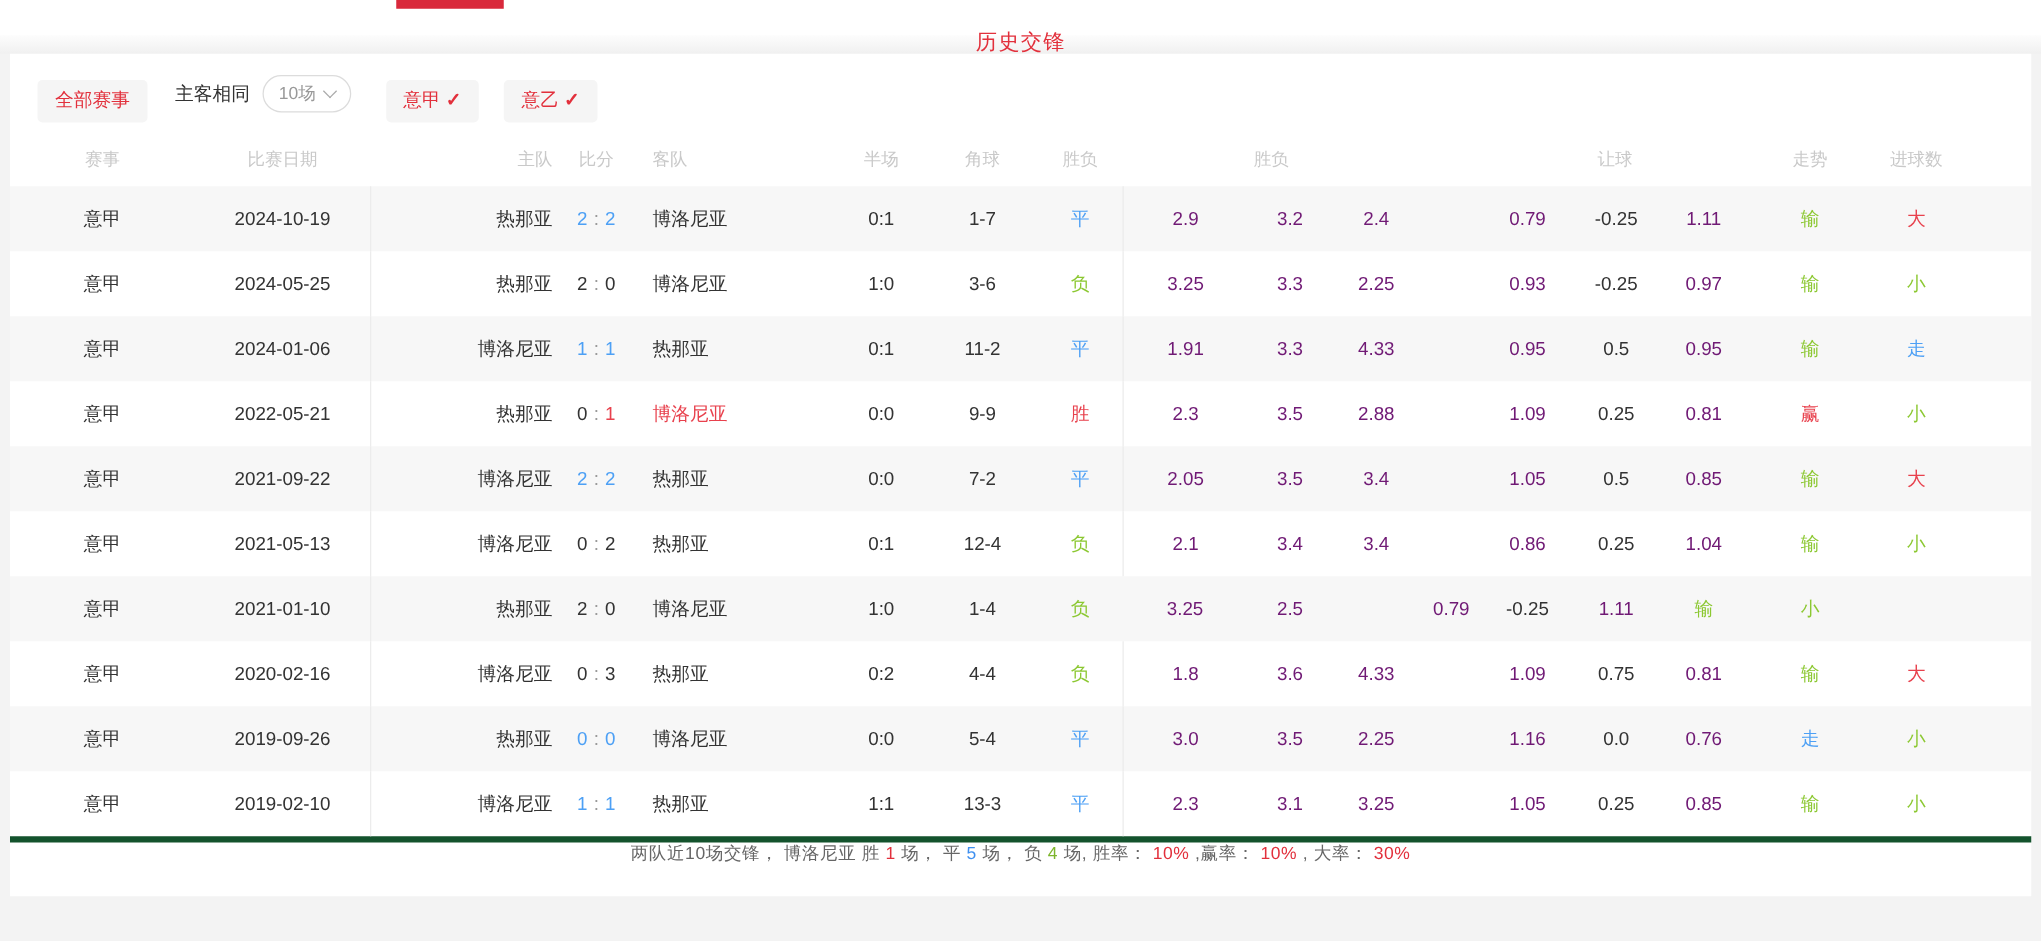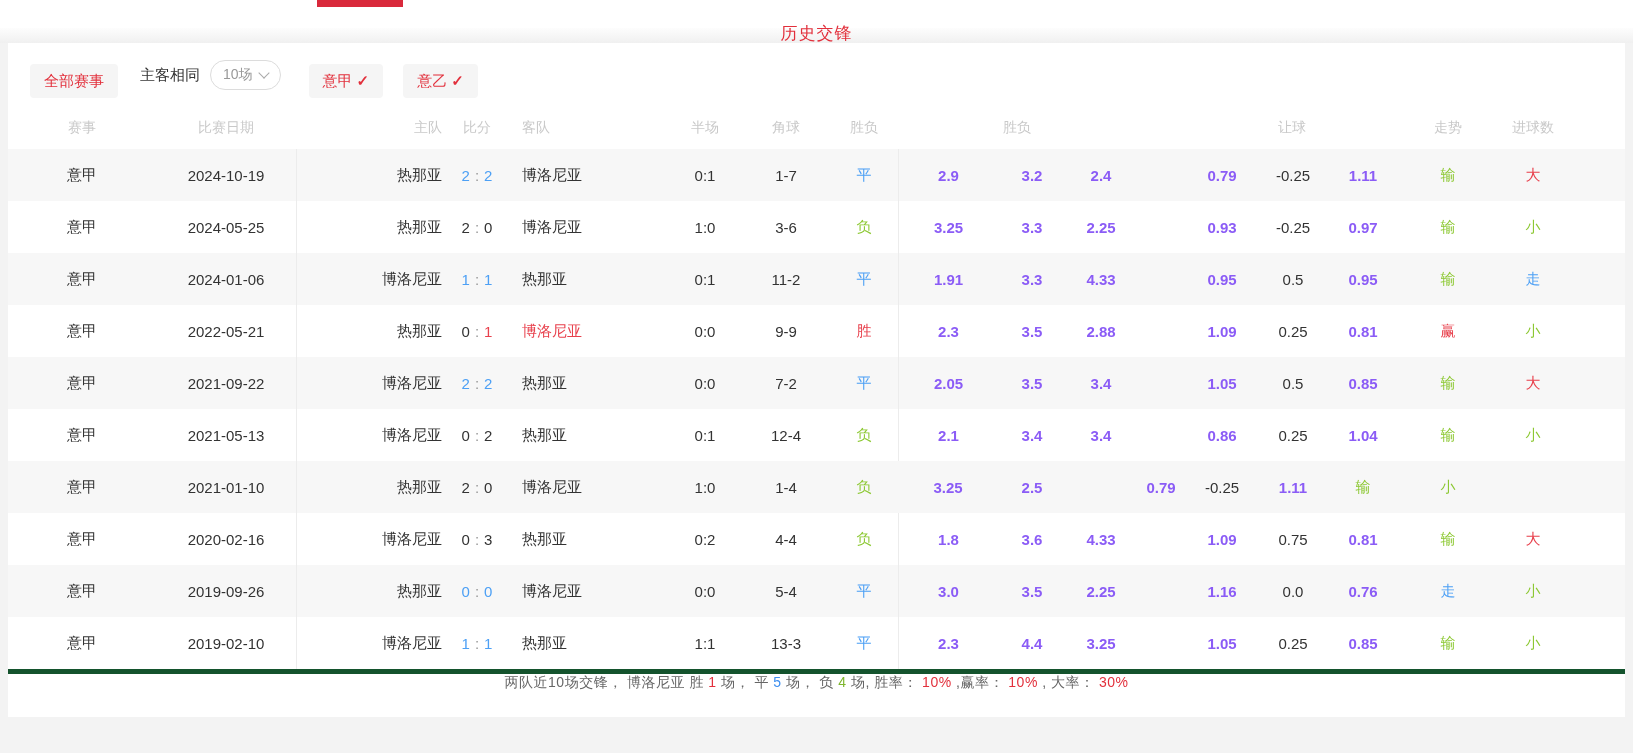--- a/index.html
+++ b/index.html
@@ -24,21 +24,21 @@
   .t-row, .t-head { display:grid; grid-template-columns:148px 140px 156px 50px 166px 74px 88px 68px 100px 68px 70px 50px 72px 70px 70px 100px 70px; align-items:center; }
   .t-head { height:42px; font-size:14px; color:#c9c9c9; }
   .t-row { height:52px; font-size:15px; color:#333; }
   .t-row.alt { background:#f7f7f7; }
   .cell { text-align:center; }
   .cell.left { text-align:left; padding-left:20px; }
   .cell.right { text-align:right; padding-right:10px; }
   .span3 { grid-column:span 3; text-align:center; }
   .div-l { border-left:1px solid #ececec; height:52px; display:flex; align-items:center; justify-content:center; }
 
-  .c-dark { color:#333; } .c-gray { color:#8b5cf6;font-weight:bold; } .c-blue { color:#4da0f5; }
+  .c-dark { color:#333; } .c-gray { color:#701a75; } .c-blue { color:#4da0f5; }
   .c-red { color:#e8414d; } .c-green { color:#8cc832; }
   .colon { color:#999; padding:0 5px; }
 
   .summary { border-top:5px solid #14532d; height:48px; display:flex; justify-content:center; font-size:14px; color:#666; letter-spacing:0.5px; }
   .summary .c-red { color:#e2303c; }
   .summary .c-blue { color:#3d8ff0; }
   .summary .c-green { color:#7db52c; }
 </style>
 </head>
 <body>
@@ -294,21 +294,21 @@
           <span class="c-dark" style="width:100%;text-align:right;">博洛尼亚</span>
         </div>
         <div class="cell"><span class="c-blue">1</span><span class="colon">:</span><span class="c-blue">1</span></div>
         <div class="cell left"><span class="c-dark">热那亚</span></div>
         <div class="cell"><span class="c-dark">1:1</span></div>
         <div class="cell"><span class="c-dark">13-3</span></div>
         <div class="cell"><span class="c-blue">平</span></div>
         <div class="cell div-l">
           <span class="c-gray">2.3</span>
         </div>
-        <div class="cell"><span class="c-gray">4.4</span></div>
+        <div class="cell"><span class="c-gray">3.1</span></div>
         <div class="cell"><span class="c-gray">3.25</span></div>
         <div class="cell"></div>
         <div class="cell"><span class="c-gray">1.05</span></div>
         <div class="cell"><span class="c-dark">0.25</span></div>
         <div class="cell"><span class="c-gray">0.85</span></div>
         <div class="cell"><span class="c-green">输</span></div>
         <div class="cell"><span class="c-green">小</span></div>
       </div>
     </div>
 

